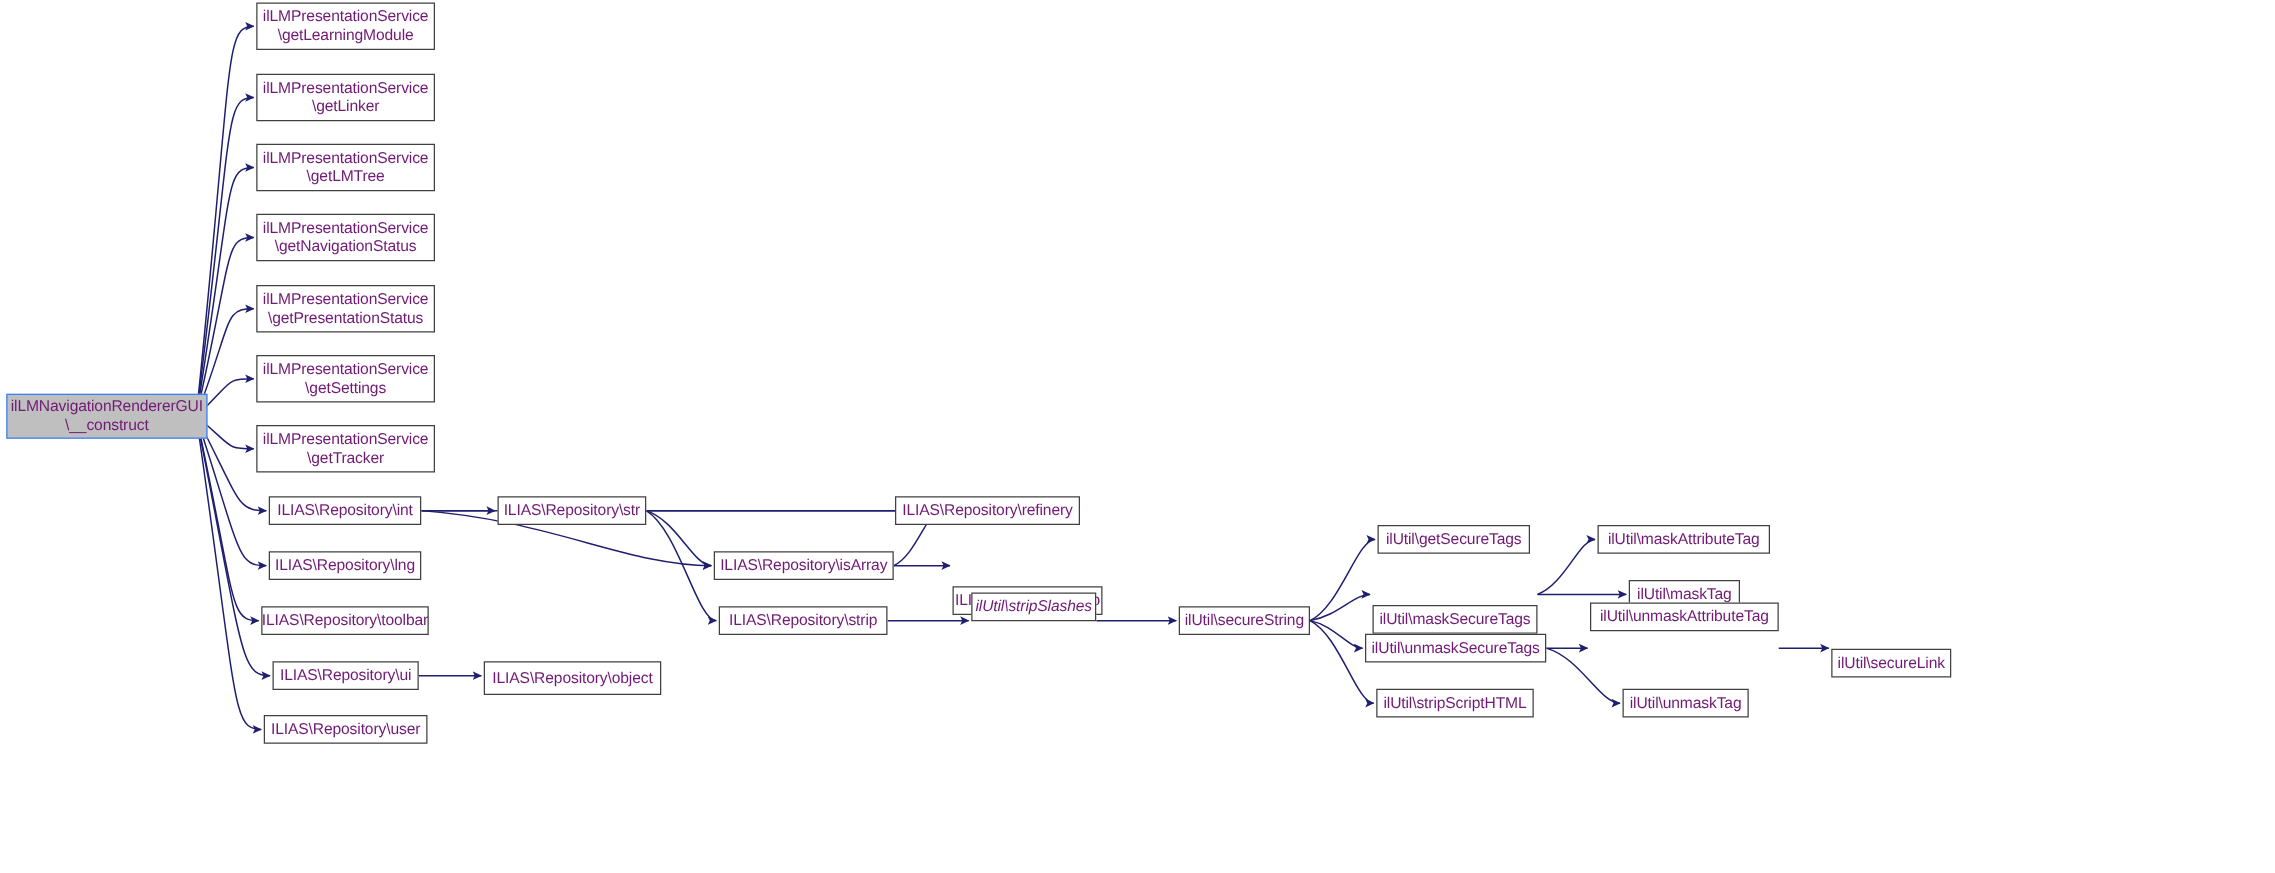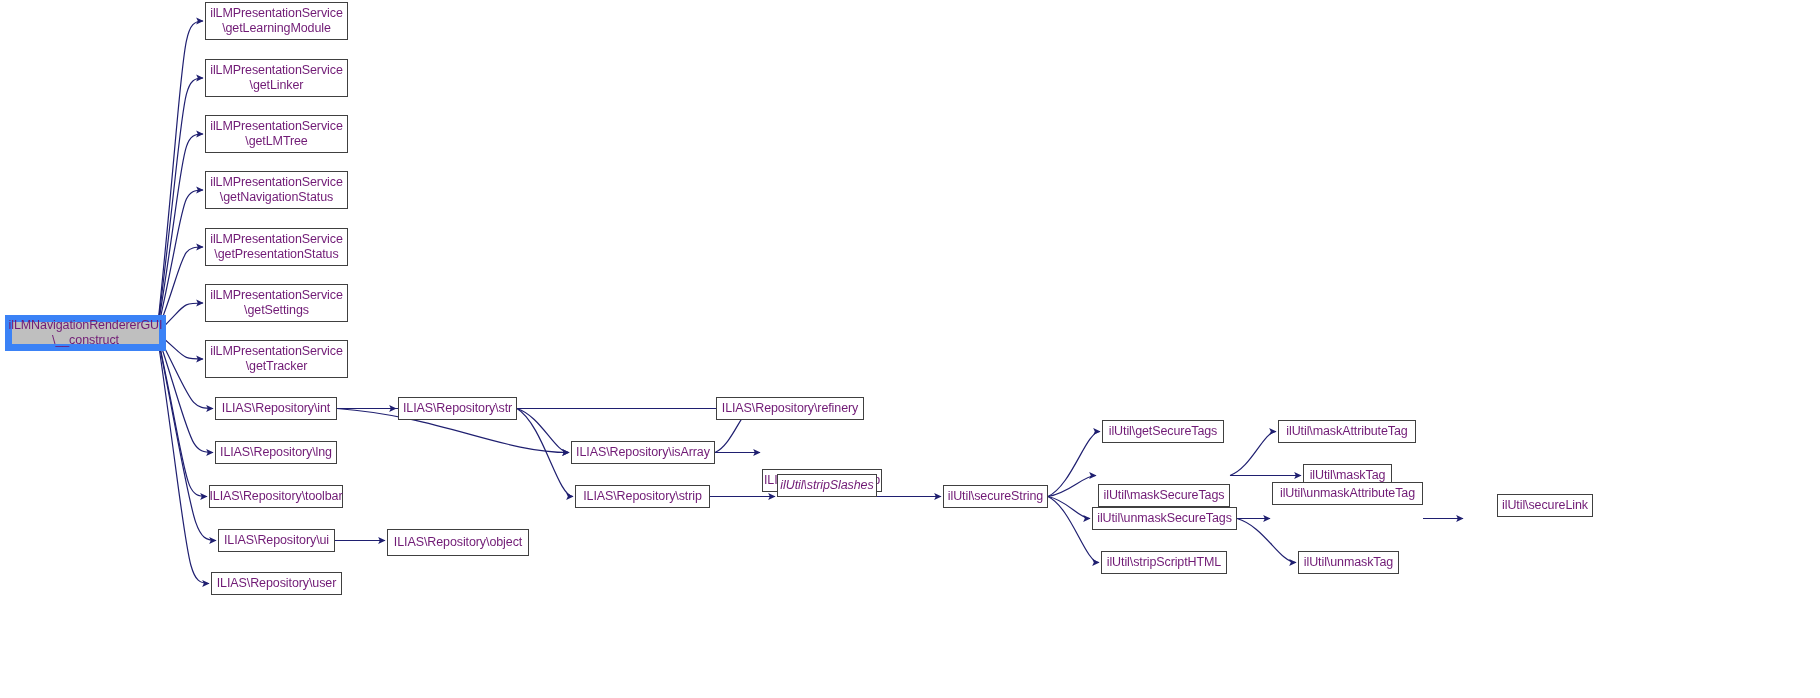--- a/index.html
+++ b/index.html
@@ -34,21 +34,21 @@
     text-align: center;
     display: flex;
     align-items: center;
     justify-content: center;
     white-space: pre-line;
     letter-spacing: -0.1px;
     z-index: 2;
   }
   .node.root {
     background: #bfbfbf;
-    border: 7px solid #3b82f6;
+    border: 1px solid #3b82f6;
   }
 </style>
 </head>
 <body>
 
 <div id="graph">
   <svg id="edge-layer" viewBox="0 0 1820 698" width="1820" height="698" xmlns="http://www.w3.org/2000/svg">
     <defs>
       <marker id="arrow" viewBox="0 0 10 10" refX="9.2" refY="5" markerWidth="6.2" markerHeight="6.2" orient="auto-start-reverse">
         <path d="M 0 0.4 L 10 5 L 0 9.6 L 2.2 5 Z" fill="#1f1f70"></path>
@@ -120,15 +120,15 @@
       <div class="node" style="left: 777px; top: 474px; width: 100px; height: 23px; font-style: italic;">ilUtil\stripSlashes</div>
       <div class="node" style="left: 943px; top: 485px; width: 105px; height: 23px;">ilUtil\secureString</div>
       <div class="node" style="left: 1102px; top: 420px; width: 122px; height: 23px;">ilUtil\getSecureTags</div>
       <div class="node" style="left: 1098px; top: 464px; width: 132px; height: 23px; margin-top: 20px;">ilUtil\maskSecureTags</div>
       <div class="node" style="left: 1092px; top: 507px; width: 145px; height: 23px;">ilUtil\unmaskSecureTags</div>
       <div class="node" style="left: 1101px; top: 551px; width: 126px; height: 23px;">ilUtil\stripScriptHTML</div>
       <div class="node" style="left: 1278px; top: 420px; width: 138px; height: 23px;">ilUtil\maskAttributeTag</div>
       <div class="node" style="left: 1303px; top: 464px; width: 89px; height: 23px;">ilUtil\maskTag</div>
       <div class="node" style="left: 1272px; top: 482px; width: 151px; height: 23px;">ilUtil\unmaskAttributeTag</div>
       <div class="node" style="left: 1298px; top: 551px; width: 101px; height: 23px;">ilUtil\unmaskTag</div>
-      <div class="node" style="left: 1465px; top: 494px; width: 96px; height: 23px; margin-left: 32px;">ilUtil\secureLink</div>
+      <div class="node" style="left: 1465px; top: 519px; width: 96px; height: 23px;">ilUtil\secureLink</div>
     </div>
 </div>
 
 </body></html>

